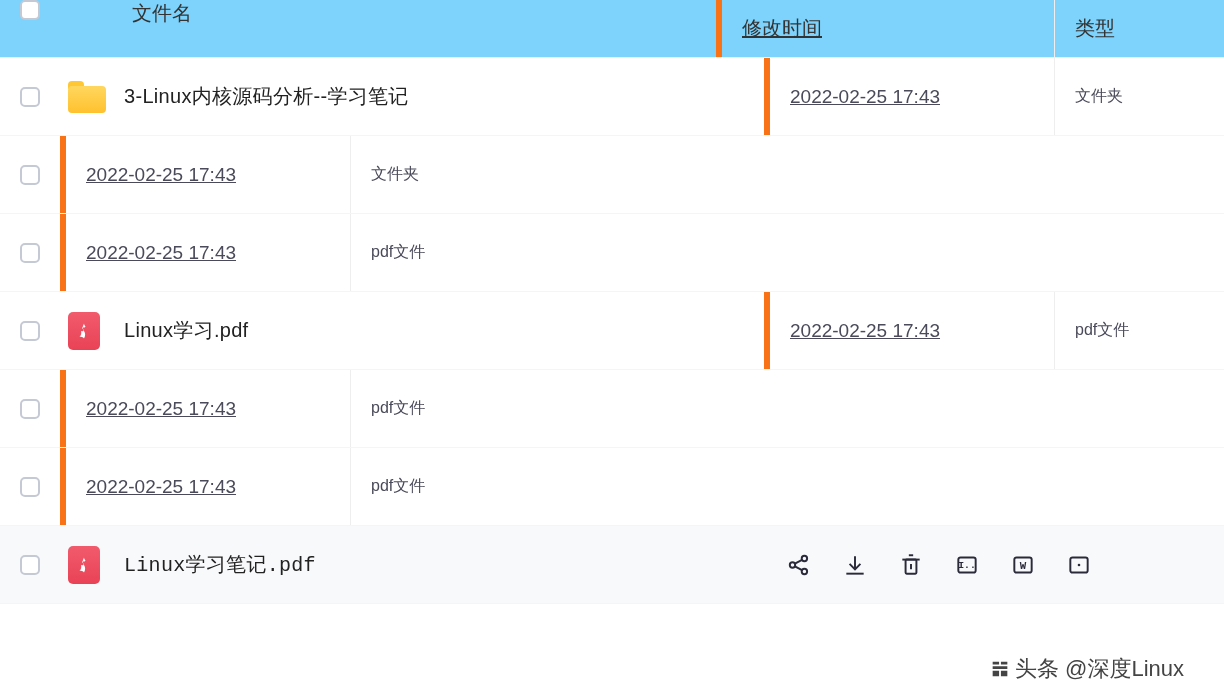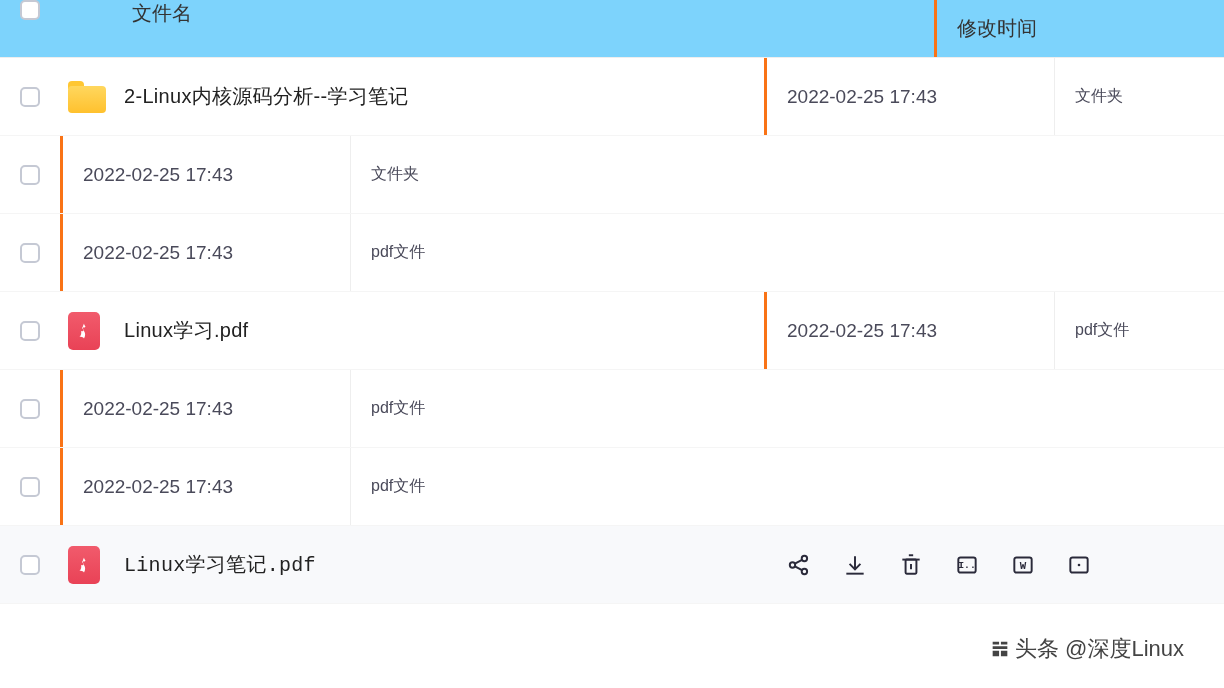--- a/index.html
+++ b/index.html
@@ -49,22 +49,23 @@
       align-items: center;
       padding-left: 8px;
     }
     .col-time {
       width: 290px;
       display: flex;
       align-items: center;
       padding-left: 20px;
       color: #4a4a5a;
       font-size: 19px;
-      border-left: 3px solid #f97316;
+      border-left: 6px solid #f97316;
       height: 100%;
+      text-decoration: underline;
     }
     .col-type {
       width: 170px;
       display: flex;
       align-items: center;
       padding-left: 20px;
       color: #4a4a5a;
       font-size: 16px;
       border-left: 1px solid #eee;
       height: 100%;
@@ -157,21 +158,21 @@
     .action-icon svg {
       width: 26px;
       height: 26px;
       stroke: #2a2a3a;
       fill: none;
       stroke-width: 1.8;
     }
     .watermark {
       position: absolute;
       right: 40px;
-      bottom: 24px;
+      bottom: 4px;
       font-size: 22px;
       color: #444;
       font-weight: 500;
       text-shadow: 0 0 3px rgba(255,255,255,0.8);
       display: flex;
       align-items: center;
       gap: 4px;
     }
     .col-actions-full {
       width: 460px;
@@ -187,32 +188,35 @@
   <div class="header-row">
     <div class="col-checkbox">
       <div class="checkbox"></div>
     </div>
     <div class="col-name">
       <span class="header-label">文件名</span>
     </div>
     <div class="col-time">
       <span>修改时间</span>
     </div>
+    <div class="col-type">
+      <span>类型</span>
+    </div>
   </div>
 
   <div id="rows-container">
       <div class="file-row">
     <div class="col-checkbox">
       <div class="checkbox"></div>
     </div>
     <div class="col-name">
       <div class="file-icon-wrap">
             <div class="folder-icon"></div>
           </div>
-      <span class="file-name">2-Linux内核源码分析--学习笔记</span>
+      <span class="file-name">3-Linux内核源码分析--学习笔记</span>
     </div>
 
       <div class="col-time">
         <span>2022-02-25 17:43</span>
       </div>
       <div class="col-type">
         <span>文件夹</span>
       </div>
   </div>
       <div class="file-row">

